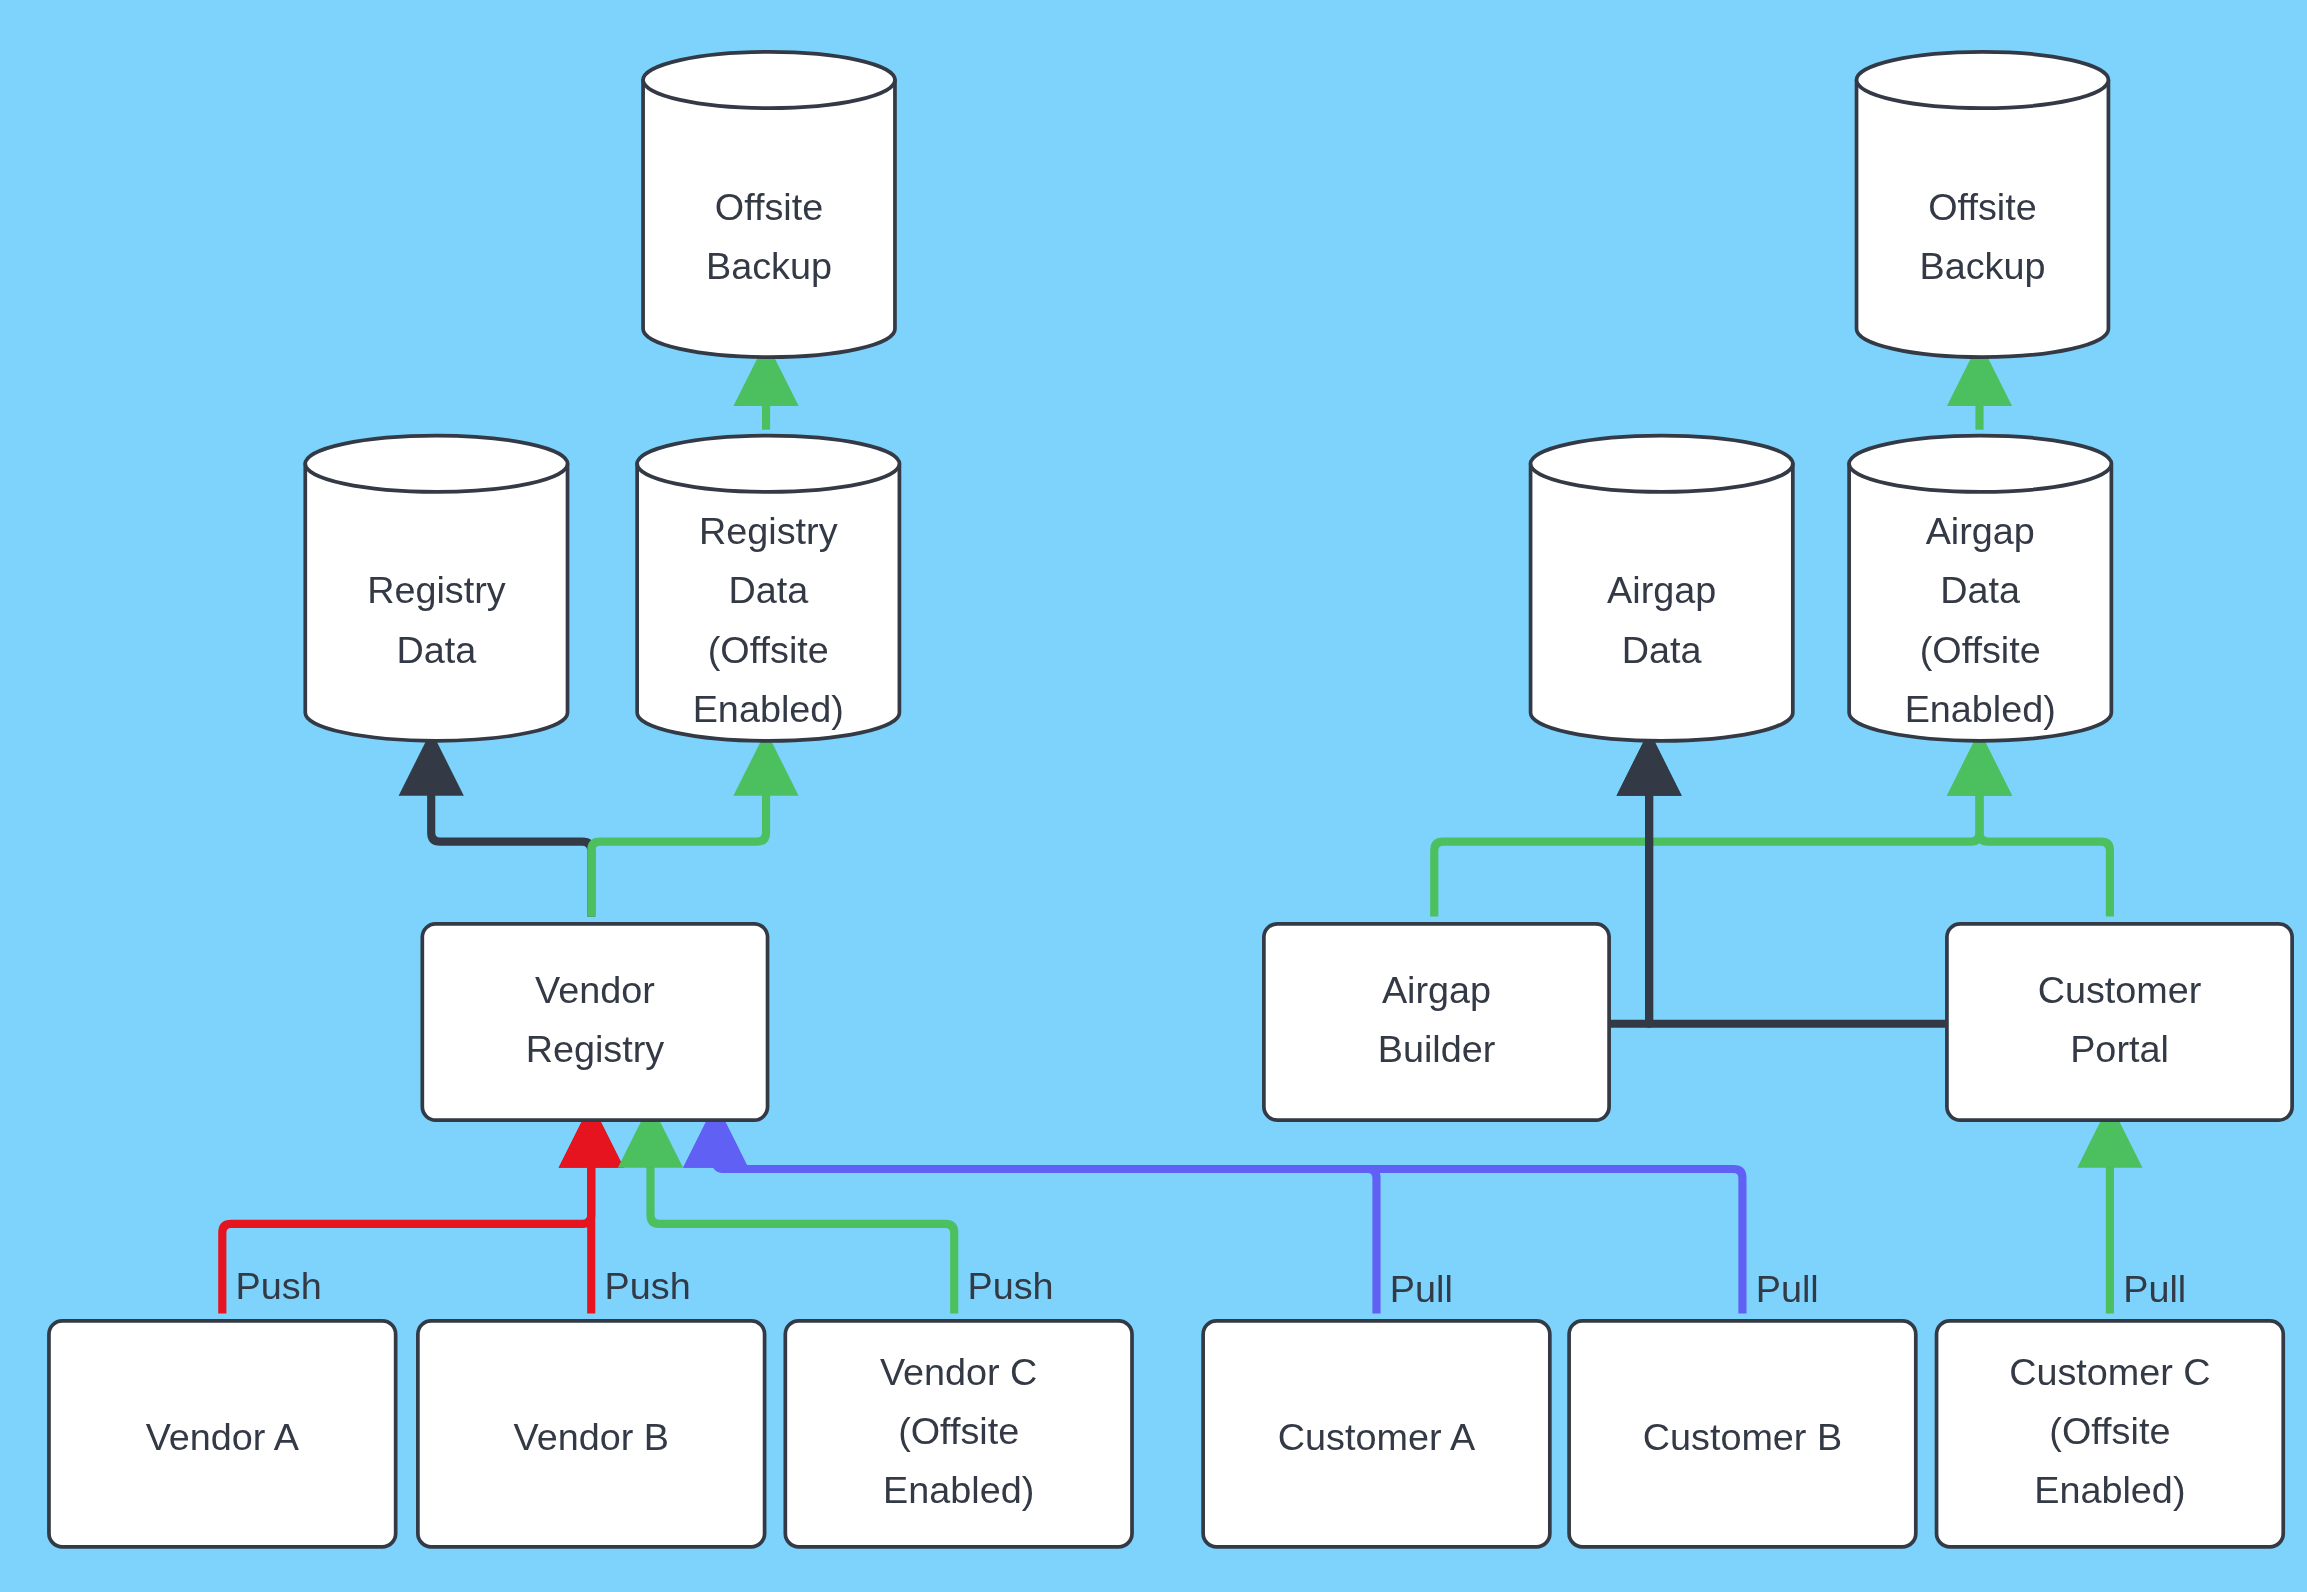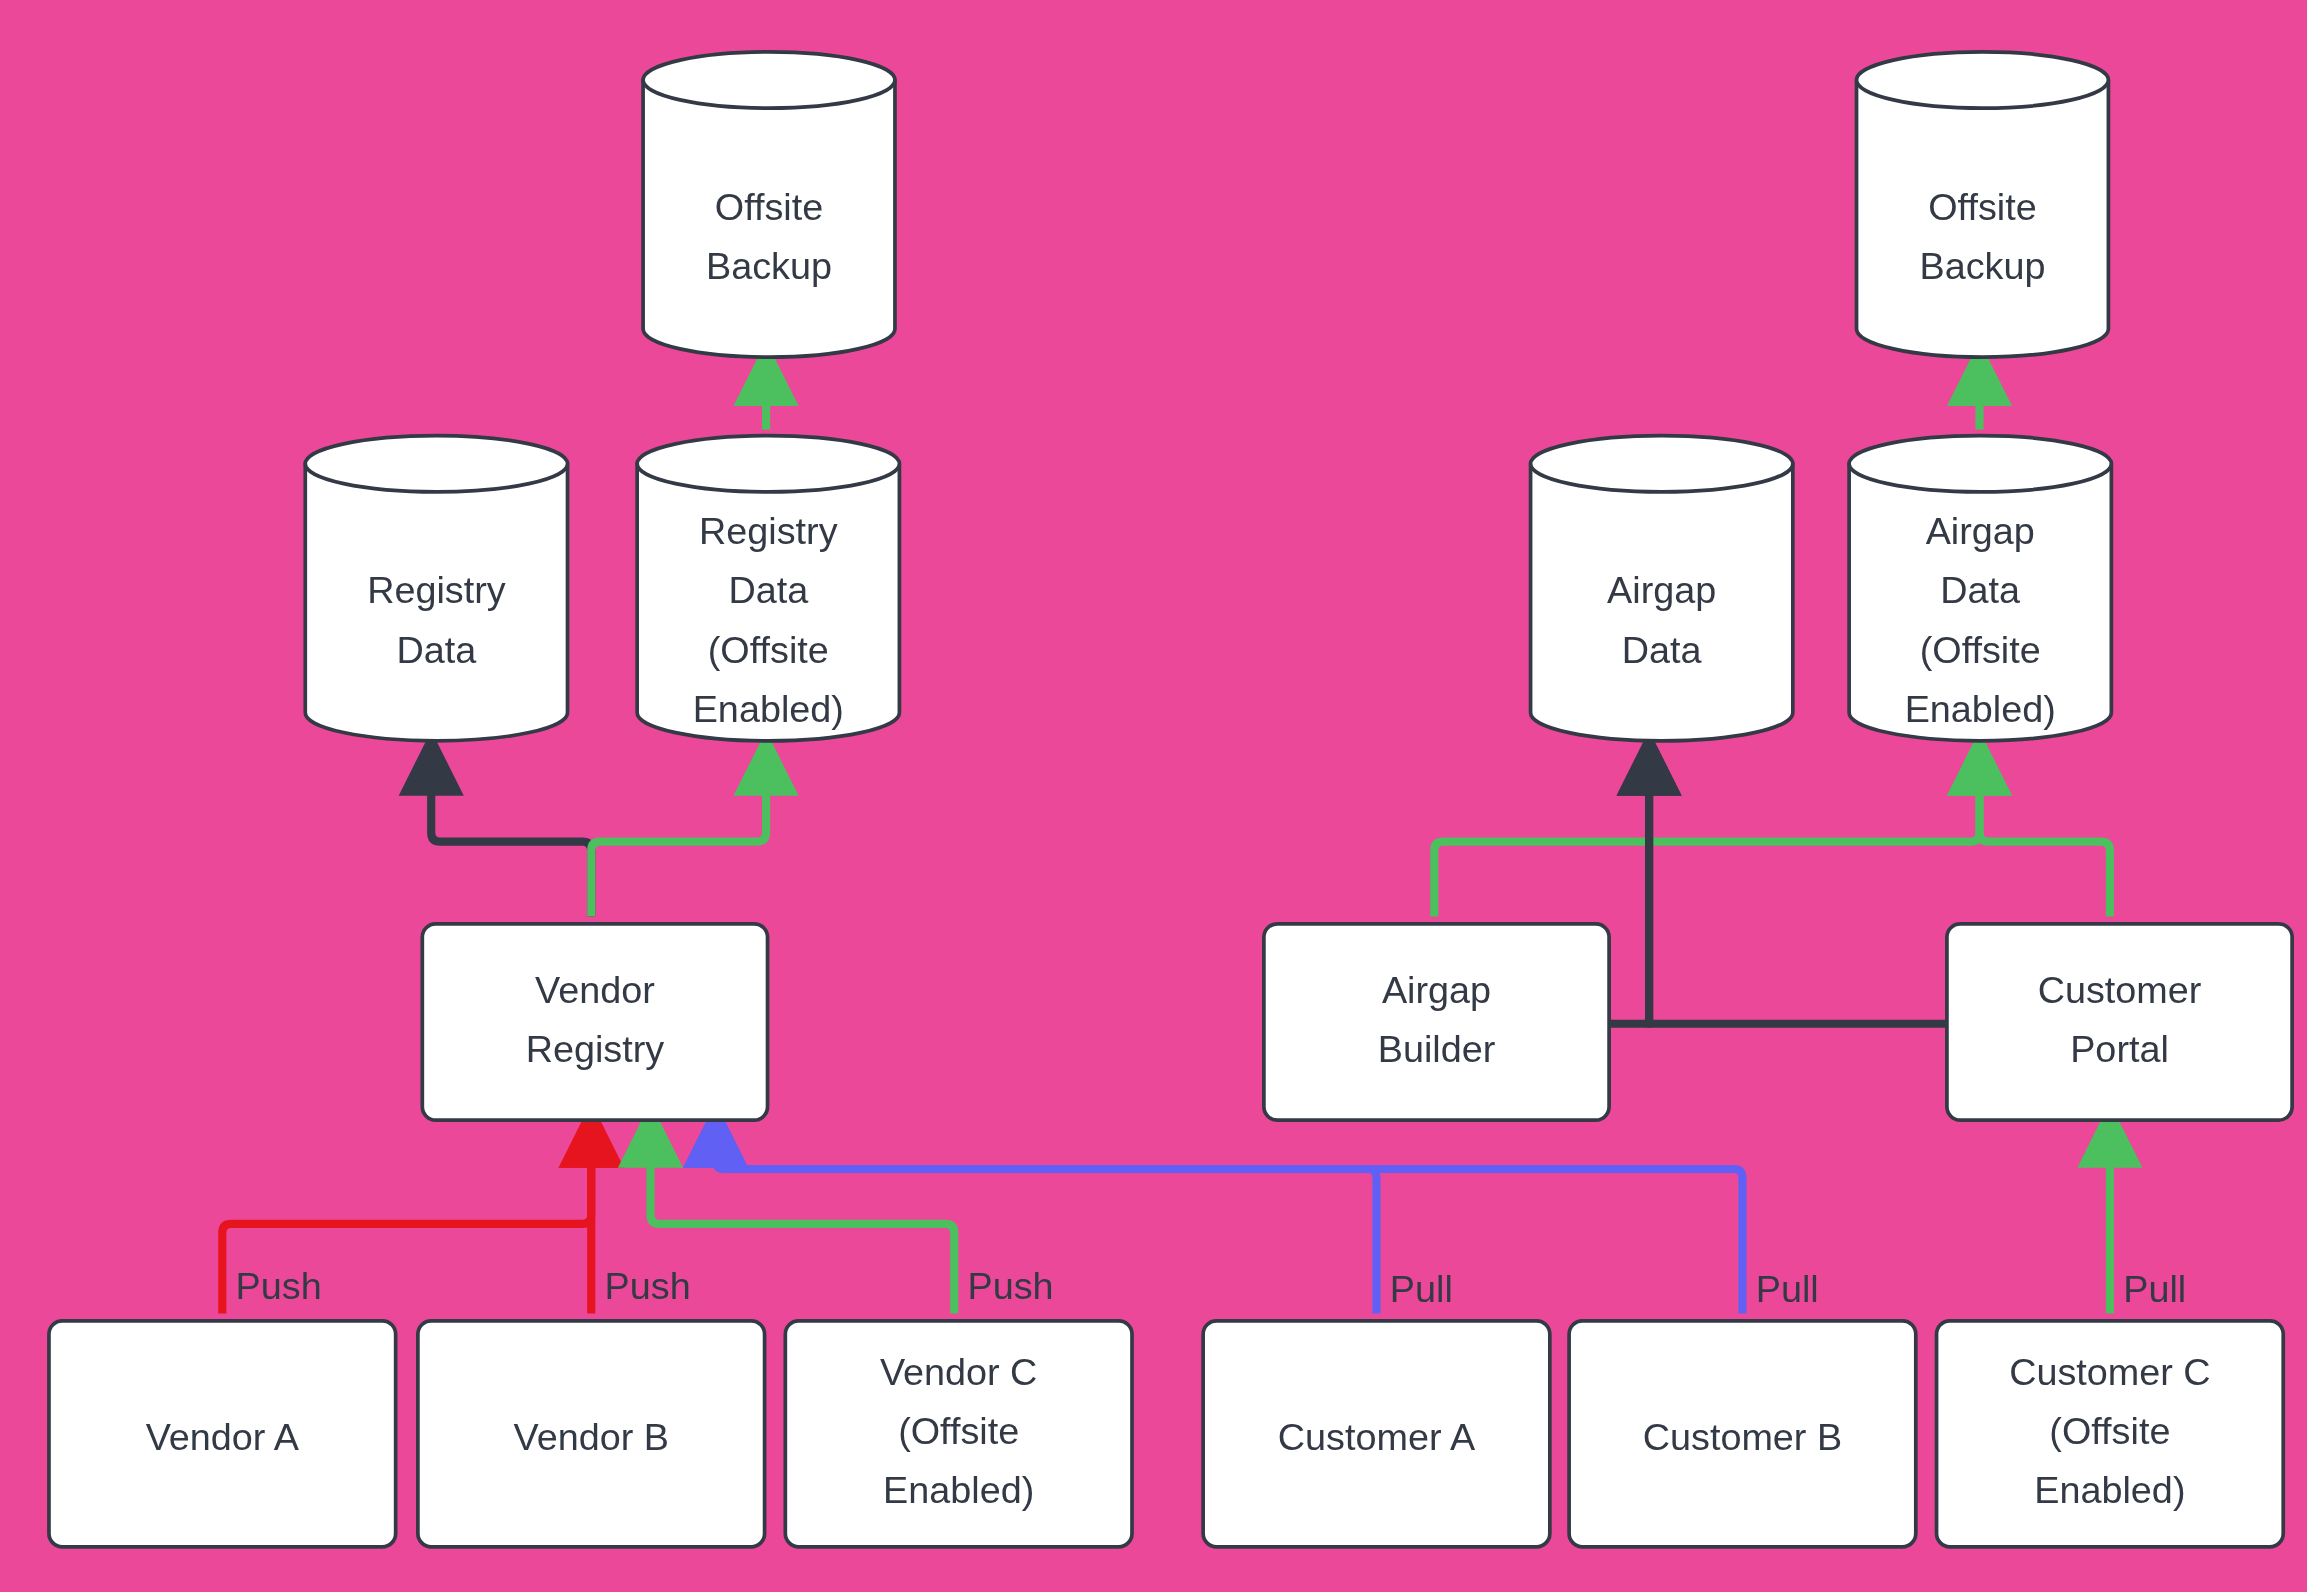--- a/index.html
+++ b/index.html
@@ -10,21 +10,21 @@
   body {
     width: 2307px;
     height: 1592px;
     font-family: "Liberation Sans", sans-serif;
     overflow: hidden;
   }
   #diagram-root {
     position: relative;
     width: 2307px;
     height: 1592px;
-    background: #ec4899;
+    background: #7dd3fc;
   }
   svg.diagram-canvas {
     display: block;
     width: 2307px;
     height: 1592px;
   }
   .node-shape {
     fill: #ffffff;
     stroke: #333a45;
     stroke-width: 5;

